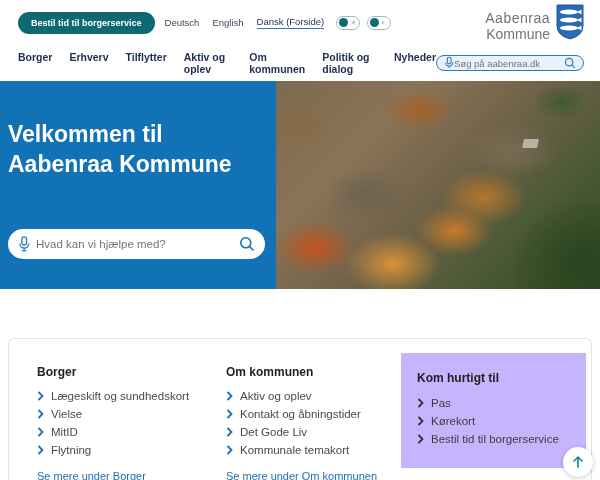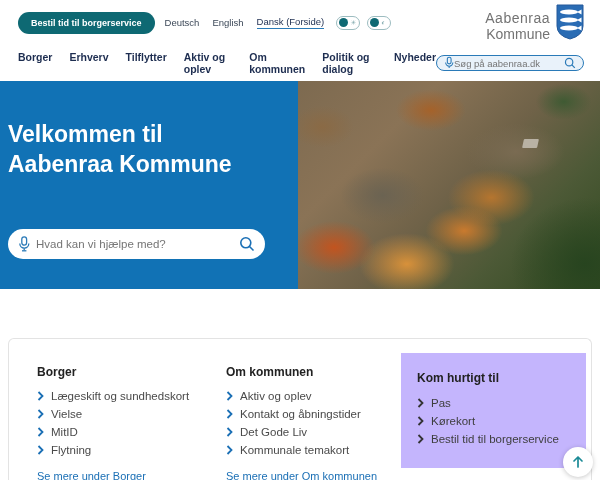--- a/index.html
+++ b/index.html
@@ -30,21 +30,21 @@
   .nav-links { display:flex; gap:17px; }
   .nav-link { font-size:10.5px; font-weight:bold; color:#1d2d50; text-decoration:none; cursor:pointer; }
   .nav-search { margin-left:auto; width:148px; height:16px; background:#e9f2fa;
     border:1.5px solid #2a7ab8; border-radius:12px; display:flex; align-items:center;
     padding:0 7px; }
   .nav-search input { flex:1; border:none; background:transparent; outline:none;
     font-size:9.5px; color:#44546a; min-width:0; font-family:"Liberation Sans", sans-serif; }
 
   
   .hero { height:208px; display:flex; }
-  .hero-left { width:298px; background:#1172b5; position:relative; }
+  .hero-left { width:276px; background:#1172b5; position:relative; }
   .hero-title { color:#fff; font-size:23px; font-weight:bold; line-height:1.32;
     position:absolute; left:8px; top:38px; }
   .hero-search { position:absolute; left:8px; top:148px; width:257px; height:30px;
     background:#fff; border-radius:15px; display:flex; align-items:center; padding:0 10px; }
   .hero-search input { flex:1; border:none; outline:none; font-size:11.5px;
     color:#5a6472; margin:0 6px; min-width:0; font-family:"Liberation Sans", sans-serif; }
   .hero-photo { flex:1; position:relative;
     background:
       radial-gradient(ellipse 58px 38px at 12% 80%, #c2541f 0%, rgba(194,84,31,0) 70%),
       radial-gradient(ellipse 68px 44px at 36% 88%, #d8913a 0%, rgba(216,145,58,0) 70%),

